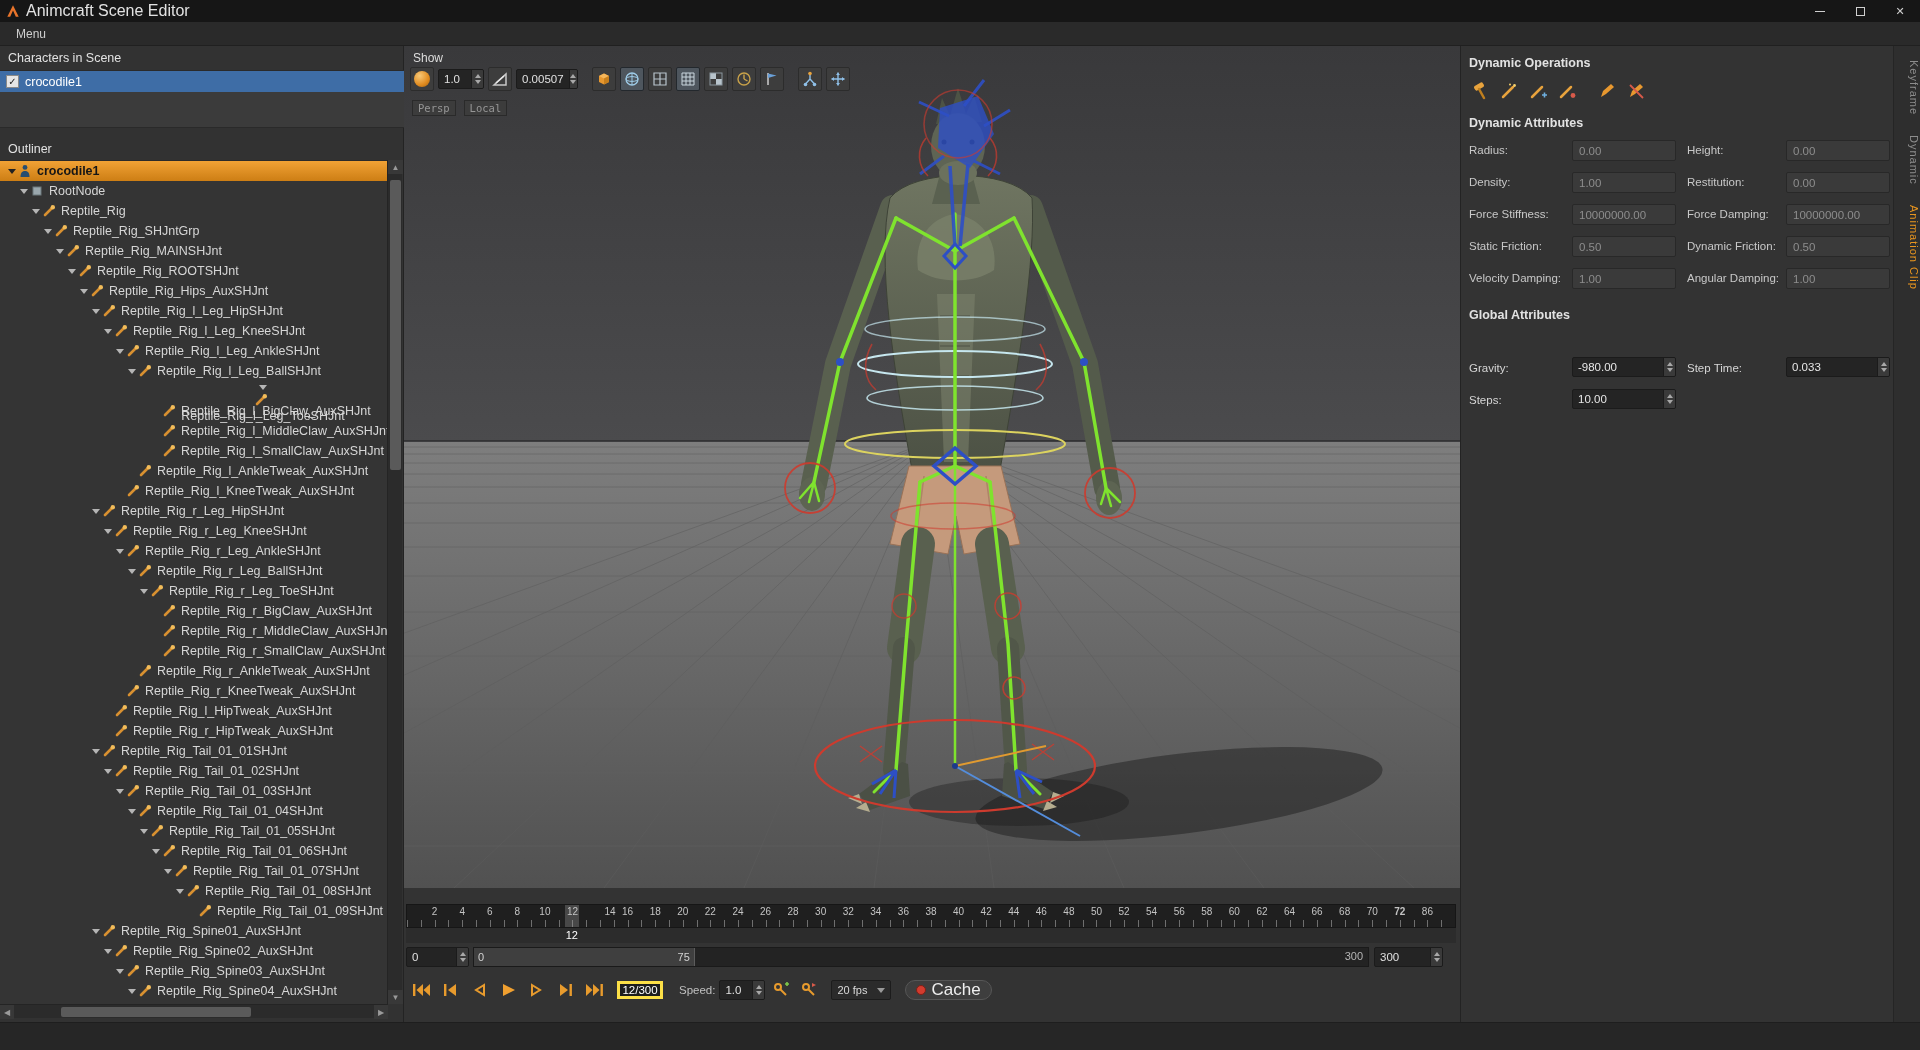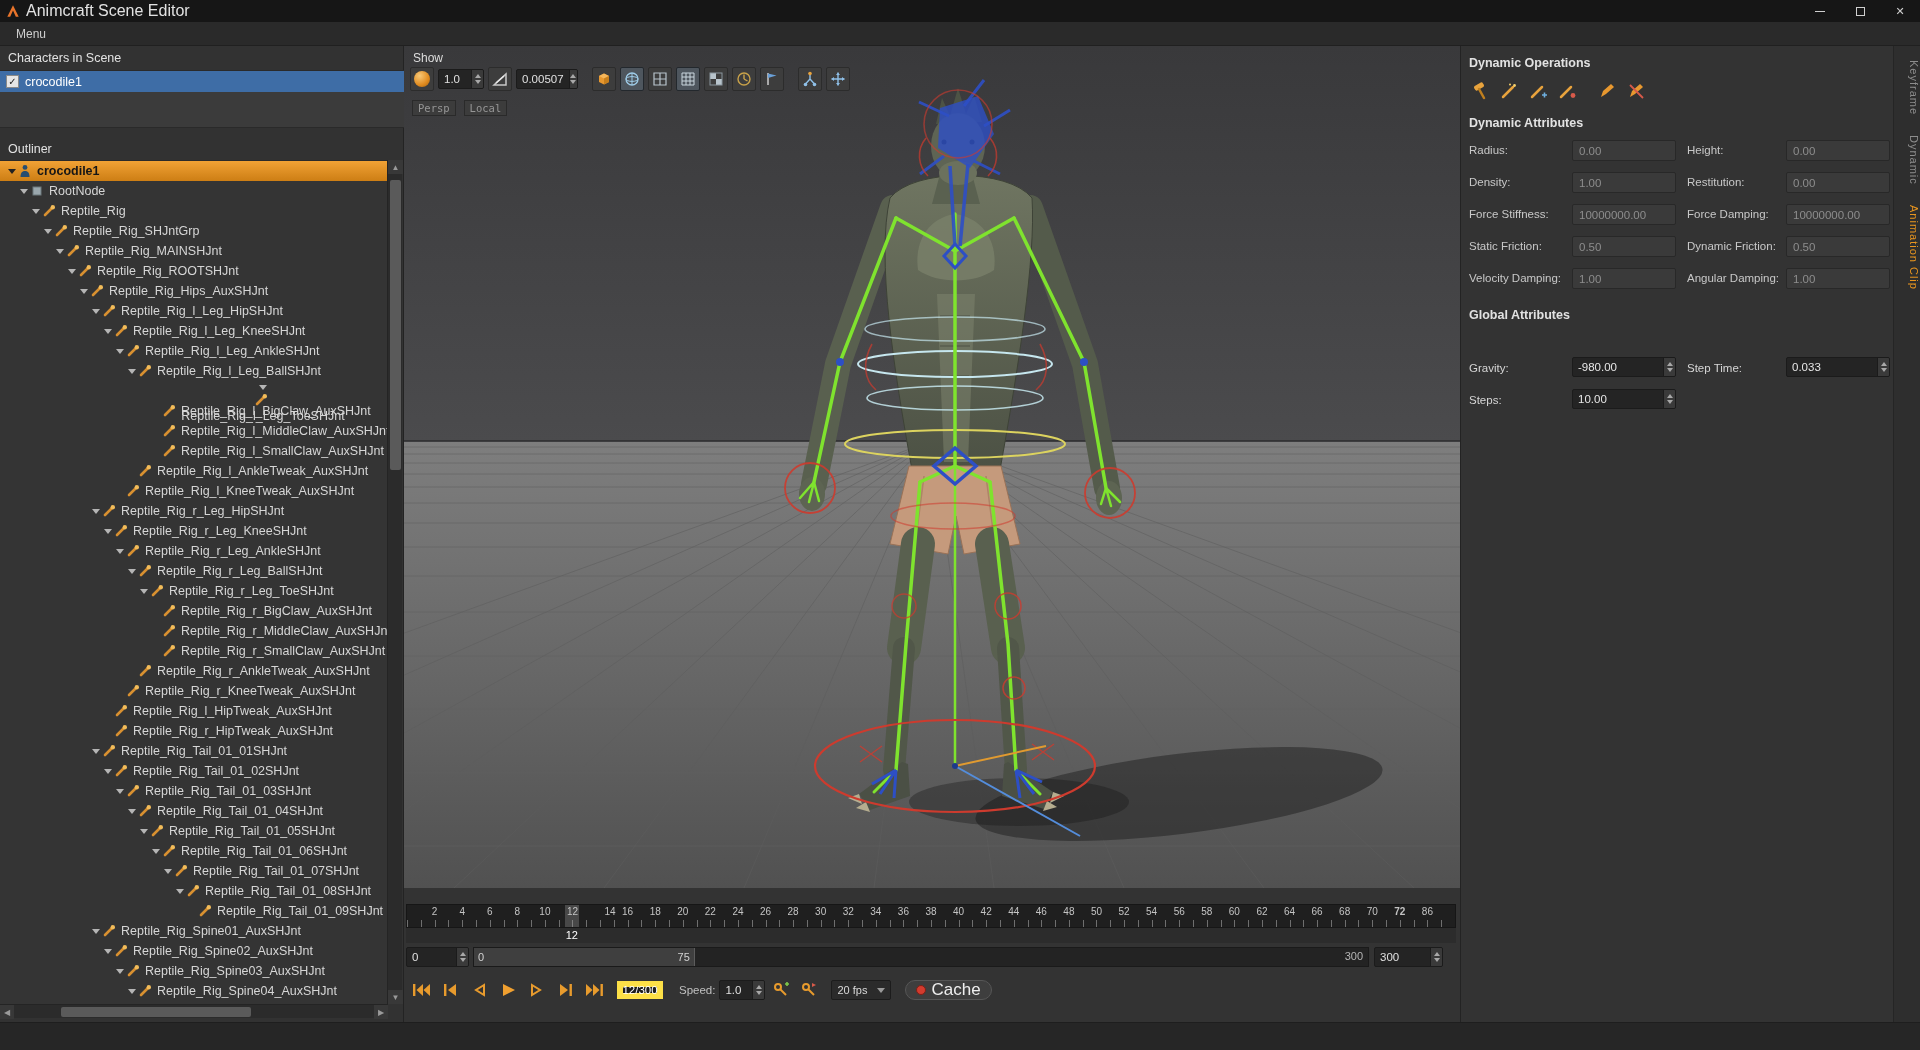--- a/index.html
+++ b/index.html
@@ -82,21 +82,21 @@
   .range-row .spin{position:absolute;top:0}
   .range-start{left:2px;width:63px}
   .range-end{left:970px;width:69px}
   .range-track{position:absolute;left:69px;top:0;width:896px;height:20px;background:#232323;border:1px solid #1a1a1a}
   .range-seg{position:absolute;left:0;top:0;bottom:0;width:24.7%;background:#3f3f3f;border-right:1px solid #5c5c5c;display:flex;align-items:center;justify-content:space-between;padding:0 4px;font-size:11px;color:#d2d2d2}
   .rt-end{position:absolute;right:5px;top:2px;font-size:11px;color:#b5b5b5}
 
   
   .playback{position:absolute;left:4px;top:932px;height:24px;display:flex;align-items:center;gap:4px;z-index:3}
   .tp{width:25px;height:20px;display:flex;align-items:center;justify-content:center}
-  .frame-box{width:46px;height:18px;background:#1d1d1d;border:6px solid #fde047;display:flex;align-items:center;justify-content:center;font-size:11.5px;color:#fff;margin:0 8px 0 6px}
+  .frame-box{width:46px;height:18px;background:#1d1d1d;border:3px solid #fde047;display:flex;align-items:center;justify-content:center;font-size:11.5px;color:#fff;margin:0 8px 0 6px}
   .speed-label{font-size:11.5px;color:#c0c0c0;margin-left:4px}
   .key-btn{width:24px;height:20px;display:flex;align-items:center;justify-content:center}
   .fps-select{width:60px;height:20px;background:#2b2b2b;border:1px solid #1c1c1c;border-radius:2px;display:flex;align-items:center;justify-content:space-between;padding:0 5px;font-size:11px;color:#d8d8d8;margin-left:6px}
   .fps-select .dd{border-left:4px solid transparent;border-right:4px solid transparent;border-top:5px solid #9a9a9a}
   .cache-btn{height:20px;background:#3e3e3e;border:1px solid #565656;border-radius:10px;display:flex;align-items:center;gap:5px;padding:0 10px;font-size:17px;color:#eee;margin-left:10px}
   .cache-dot{width:10px;height:10px;border-radius:50%;background:#d23b2e;border:1px solid #7e1f16}
 
   
   .right-panel{position:absolute;left:1460px;top:0;width:433px;height:976px;background:#333;border-left:1px solid #232323}
   .rp-header{position:absolute;left:8px;font-size:12.5px;color:#e2e2e2;font-weight:bold}

